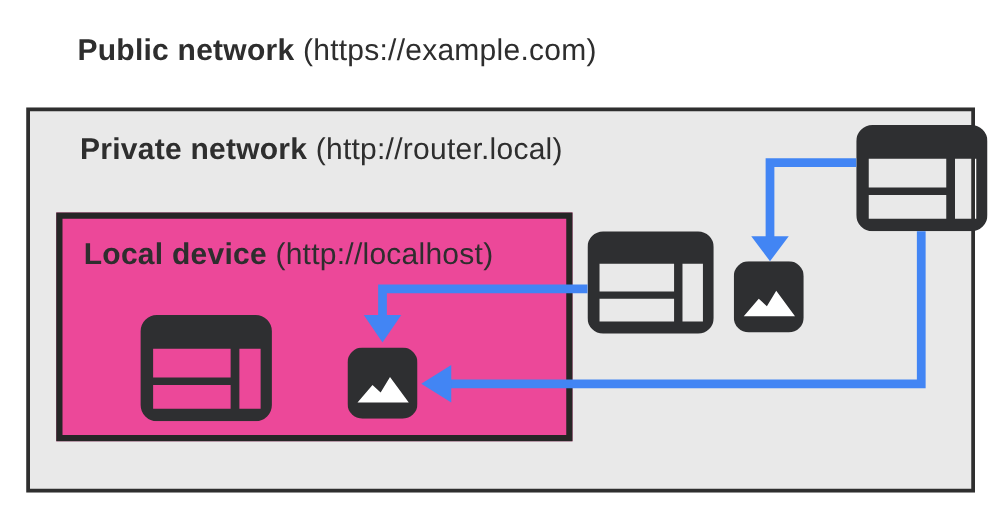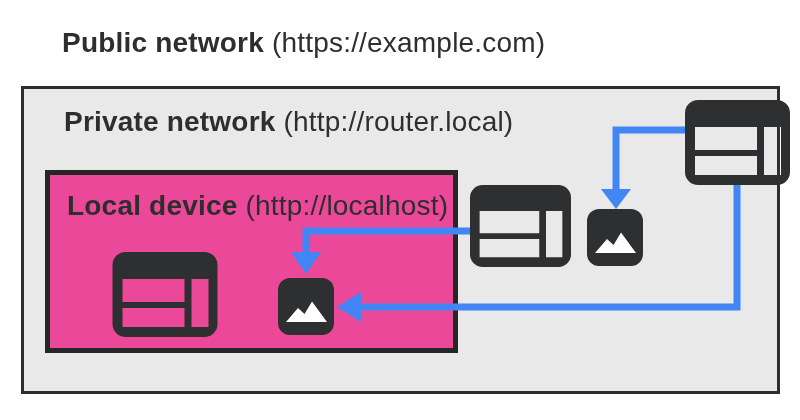--- a/index.html
+++ b/index.html
@@ -8,21 +8,21 @@
     position: relative;
     width: 800px;
     height: 420px;
     background: #ffffff;
     font-family: "Liberation Sans", sans-serif;
     color: #2e2e2e;
     overflow: hidden;
   }
   .label {
     position: absolute;
-    font-size: 28px;
+    font-size: 24px;
     white-space: nowrap;
     letter-spacing: 0.2px;
   }
   .label .bold { font-weight: bold; }
   .title { left: 62px; top: 27px; }
 
   .private-box {
     position: absolute;
     left: 21px; top: 86px;
     width: 759px; height: 308px;

